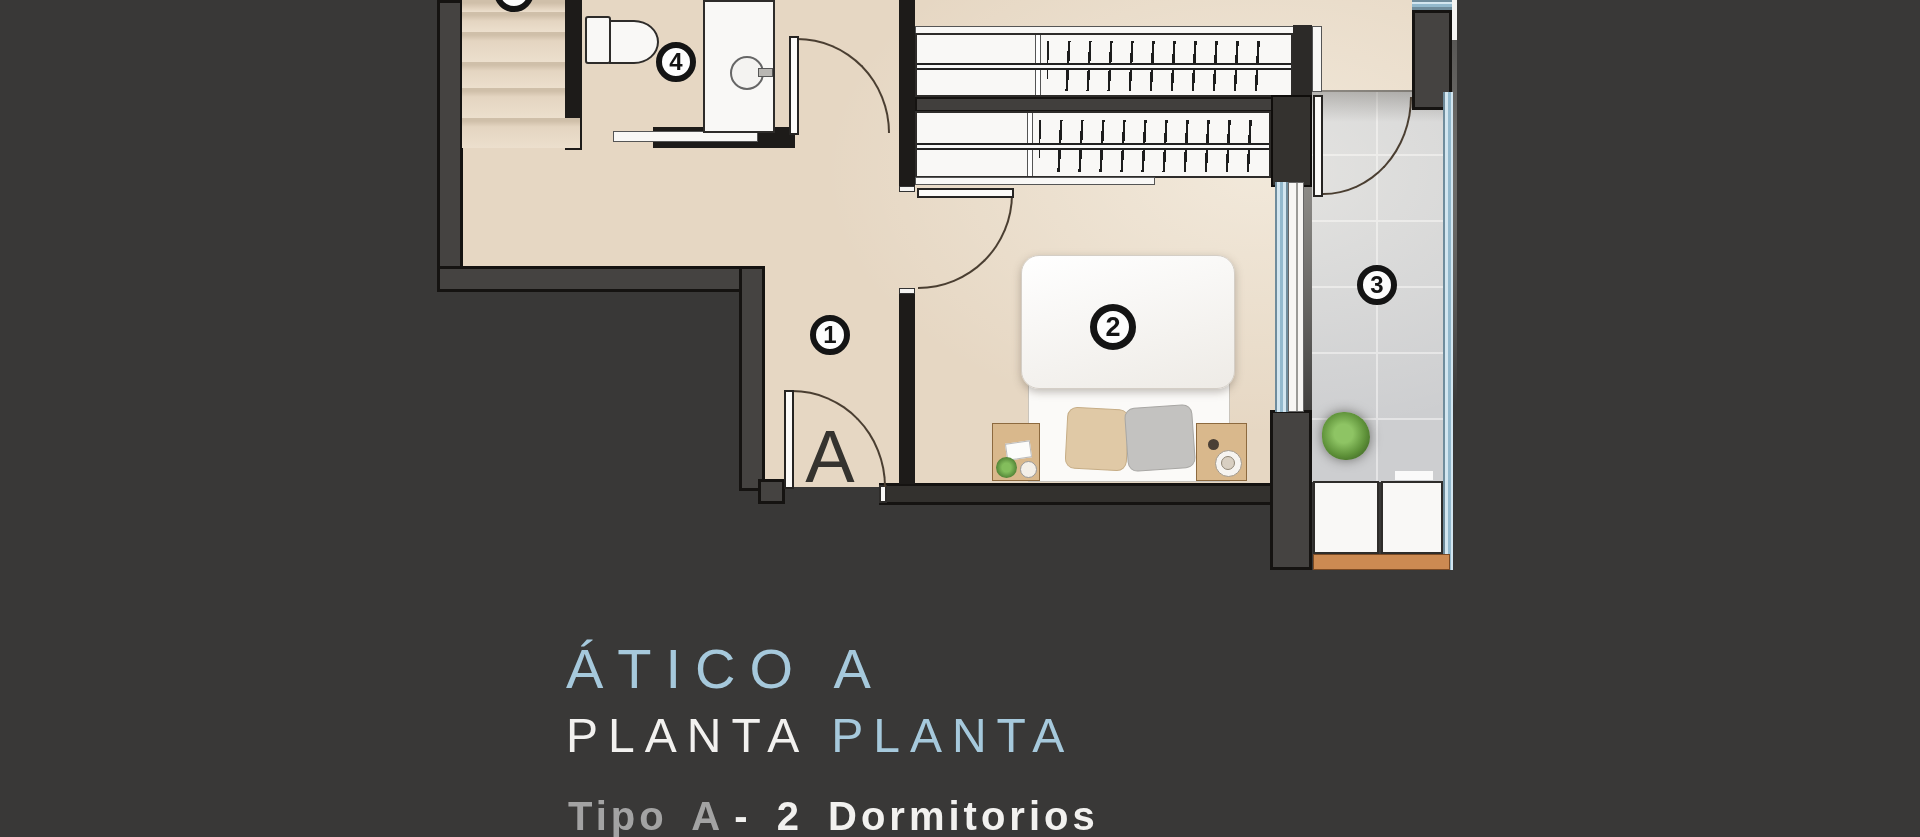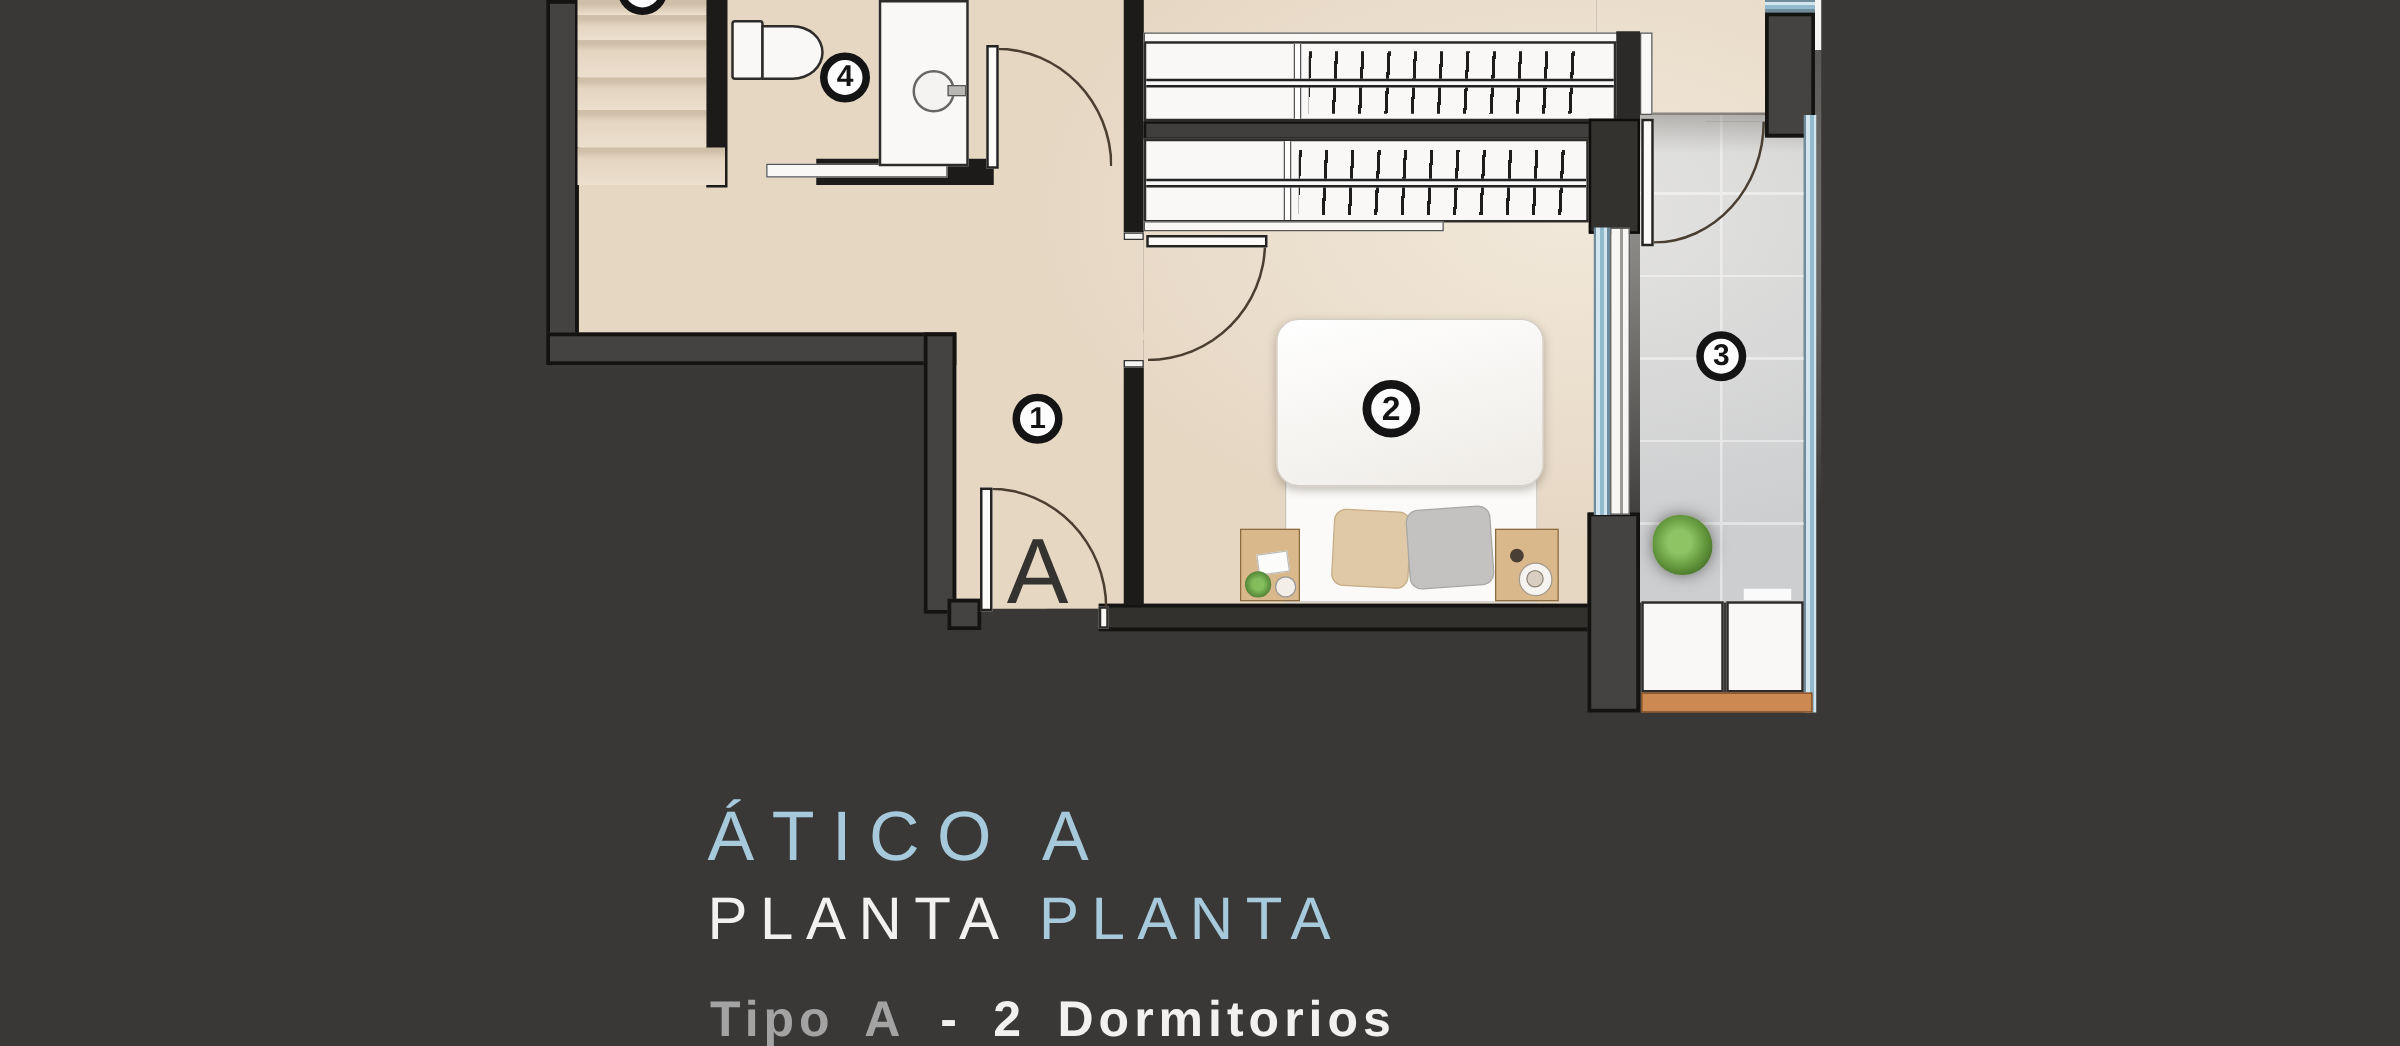--- a/index.html
+++ b/index.html
@@ -167,16 +167,16 @@
 
   <div class="abs" style="left:790px;top:414px;width:80px;text-align:center;font-size:74px;color:#35332f;">A</div>
 
   <div class="cap" style="left:566px;top:636px;font-size:56px;letter-spacing:14px;">
     <span class="t-blue">ÁTICO A</span>
   </div>
   <div class="cap" style="left:566px;top:708px;font-size:48px;letter-spacing:10px;">
     <span class="t-white">PLANTA</span><span class="t-blue" style="margin-left:22px;">PLANTA</span>
   </div>
   <div class="cap" style="left:568px;top:794px;font-size:40px;font-weight:bold;letter-spacing:4px;word-spacing:10px;">
-    <span class="t-blue2">Tipo A</span><span class="t-white" style="margin-left:28px;">- 2  Dormitorios</span>
+    <span class="t-blue2">Tipo A</span><span class="t-white" style="margin-left:10px;">- 2  Dormitorios</span>
   </div>
 
 </div>
 
 </body></html>

